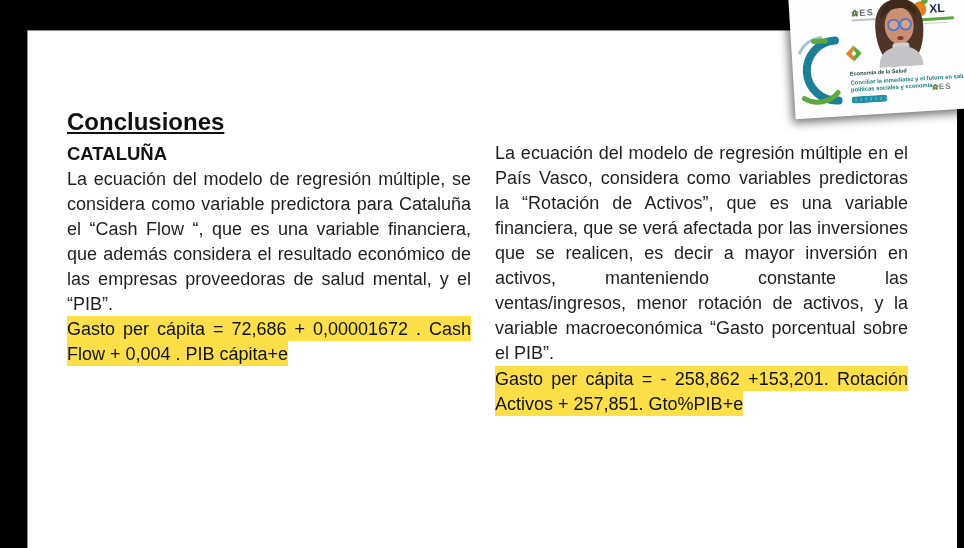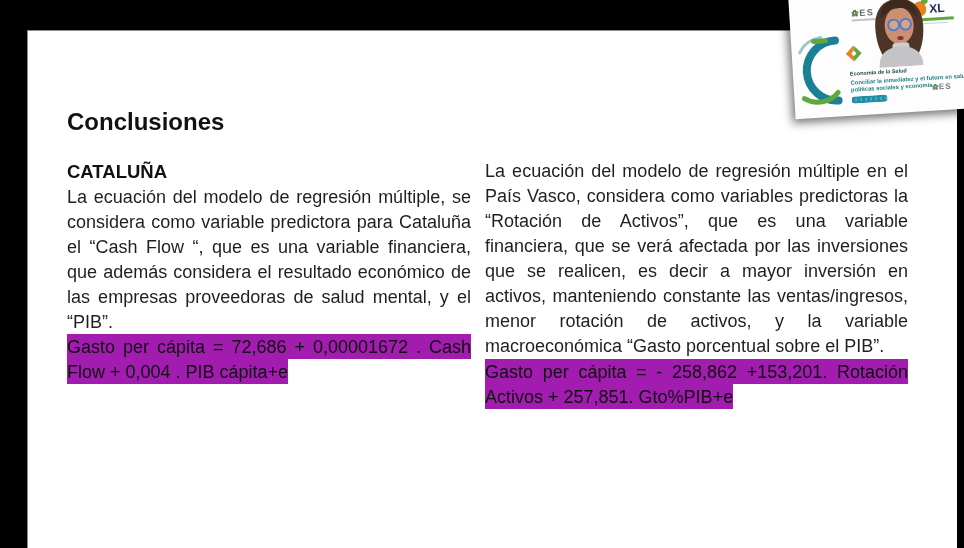--- a/index.html
+++ b/index.html
@@ -7,34 +7,34 @@
     position:relative;width:964px;height:548px;background:#000;
     overflow:hidden;font-family:"Liberation Sans",sans-serif;
   }
   
   .slide{
     position:absolute;left:27px;top:30px;width:930px;height:518px;
     background:#fff;border-top:1px solid #8a8a8a;border-left:1px solid #8a8a8a;
     box-sizing:border-box;padding:0 49px 0 39px;color:#1c1c1c;
   }
   .slide h1{
-    margin:76px 0 1px 0;font-size:24px;line-height:30px;font-weight:700;color:#111;
+    margin:76px 0 1px 0;font-size:24px;line-height:30px;font-weight:700;color:#111;text-decoration:underline;
   }
-  .columns{display:flex;gap:14px;margin-top:22px;}
+  .columns{display:flex;gap:24px;margin-top:4px;}
   .col-left{width:404px;flex:0 0 404px;}
   .col-right{flex:1;}
   .col h2{
     margin:0;font-size:18.5px;line-height:25.5px;font-weight:700;color:#111;
   }
   .col p{
     margin:0;font-size:18px;line-height:25px;text-align:justify;
     text-justify:inter-word;color:#1f1f1f;
   }
   .hl{
-    background:#a21caf;color:#101010;
+    background:#fde047;color:#101010;
     padding:2.5px 0;
     -webkit-box-decoration-break:clone;box-decoration-break:clone;
   }
   
   .webcam{
     position:absolute;top:-12px;right:-10px;width:186px;height:120px;
     background:#fdfdfd;transform:rotate(-3.5deg);transform-origin:100% 0;
     box-shadow:-3px 4px 10px rgba(0,0,0,.55);
   }
   .webcam *{position:absolute;}

